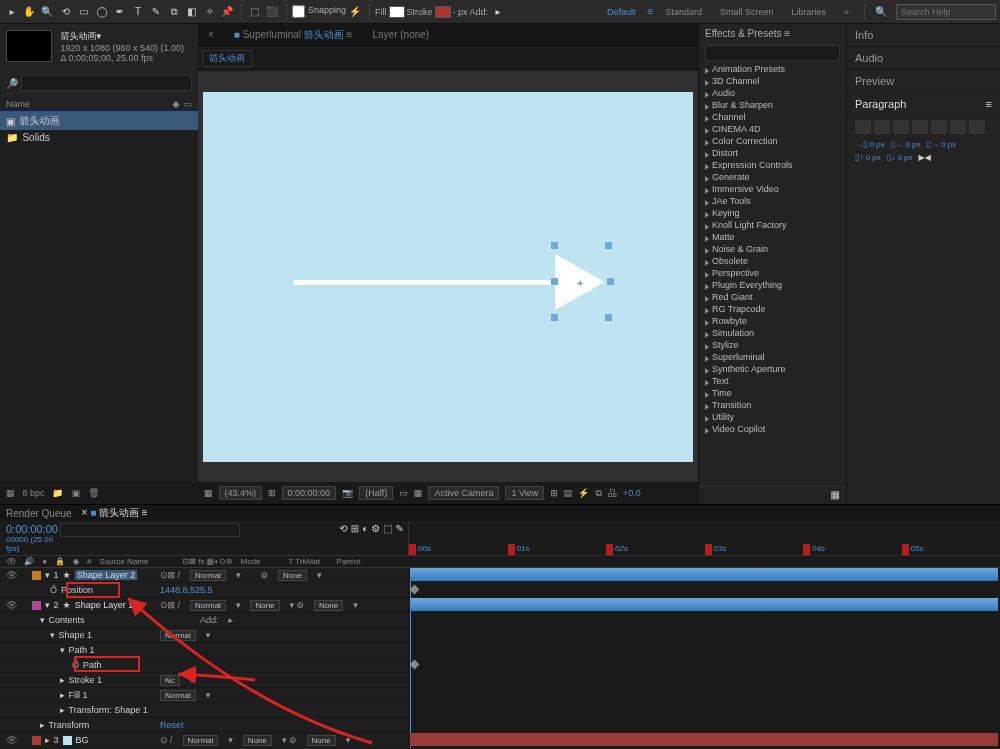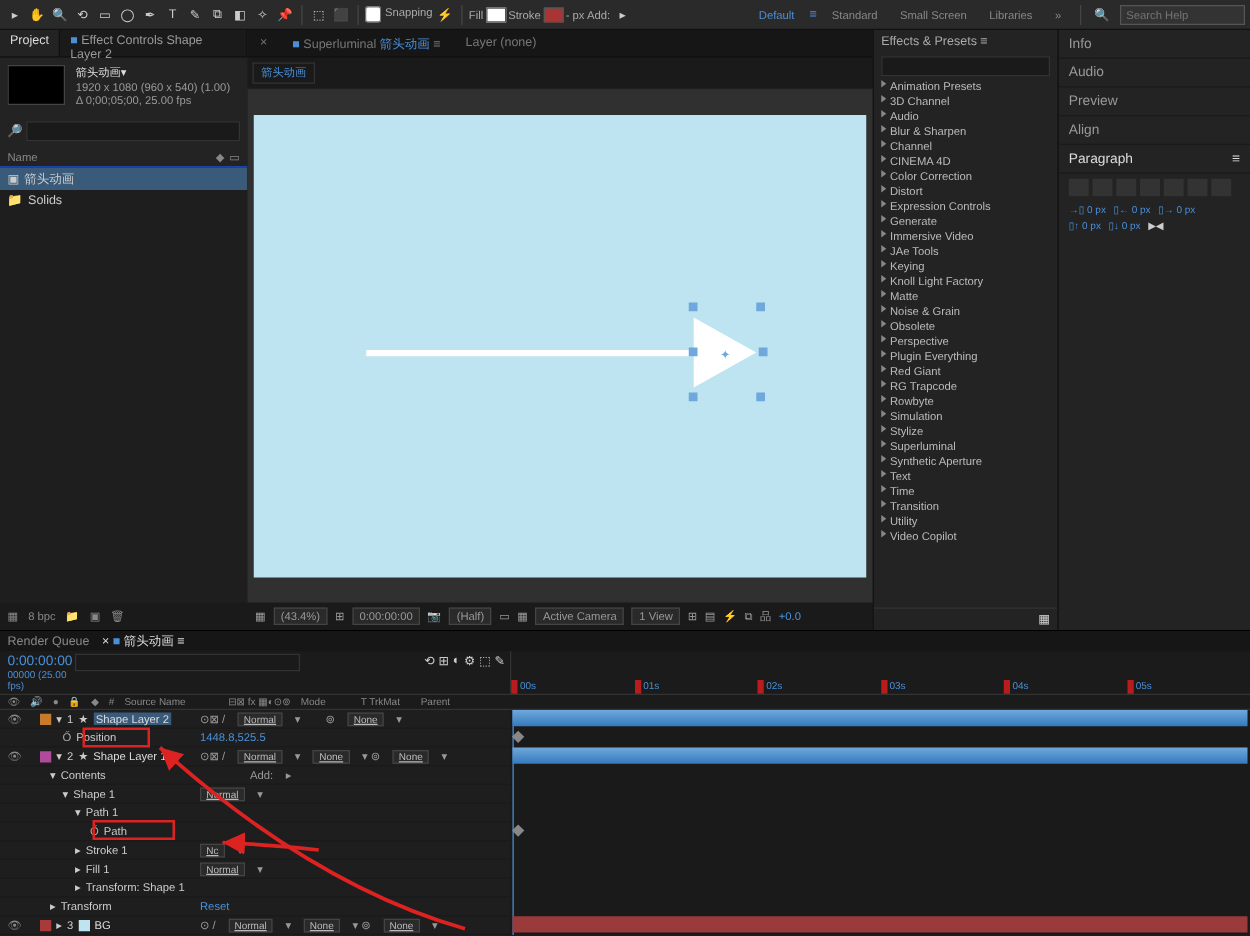--- a/index.html
+++ b/index.html
@@ -40,55 +40,55 @@
 .arrow-head { position: absolute; top: 162px; left: 352px; width: 0; height: 0; border-left: 50px solid #fff; border-top: 28px solid transparent; border-bottom: 28px solid transparent; }
 .handle { position: absolute; width: 7px; height: 7px; background: #6fa8dc; }
 .viewer-footer { height: 22px; background: #1a1a1a; display: flex; align-items: center; padding: 0 6px; gap: 6px; font-size: 9px; color: #999; }
 .vf-pill { background: #2a2a2a; padding: 1px 5px; border: 1px solid #444; }
 
 .right-col { width: 148px; background: #232323; border-left: 1px solid #111; display: flex; flex-direction: column; }
 .effects-head { font-size: 10px; color: #aaa; padding: 4px 6px; }
 .effects-search { margin: 2px 6px; }
 .effects-search input { width: 100%; background: #1a1a1a; border: 1px solid #333; height: 16px; padding: 0 4px; color: #ccc; font-size: 9px; }
 .effects-list { flex: 1; overflow: hidden; }
-.ef-item { padding: 1px 6px; font-size: 9px; color: #bbb; display: flex; align-items: flex-start; gap: 3px; cursor: pointer; }
+.ef-item { padding: 1px 6px; font-size: 9px; color: #bbb; display: flex; align-items: flex-end; gap: 3px; cursor: pointer; }
 .tri { display: inline-block; width: 0; height: 0; border-left: 4px solid #888; border-top: 3px solid transparent; border-bottom: 3px solid transparent; }
 
 .far-right { width: 154px; background: #232323; border-left: 1px solid #111; }
 .fr-panel { padding: 5px 8px; font-size: 11px; color: #999; border-bottom: 1px solid #1a1a1a; }
 .fr-panel.active { color: #ddd; }
 .para-icons { display: flex; gap: 3px; padding: 4px 8px; }
 .pi { width: 16px; height: 14px; background: #333; }
 .indent-row { display: flex; gap: 6px; padding: 2px 8px; font-size: 8px; color: #4a90d9; }
 
 .timeline { height: 244px; background: #1b1b1b; display: flex; flex-direction: column; border-top: 1px solid #000; }
 .tl-tabs { display: flex; height: 20px; background: #161616; align-items: center; padding: 0 6px; gap: 10px; }
 .tl-tab { font-size: 10px; color: #888; }
 .tl-tab.active { color: #ddd; }
 .tl-head { display: flex; height: 38px; }
 .tl-time { width: 60px; padding: 2px 6px; }
 .tl-timecode { color: #4a90d9; font-size: 11px; }
 .tl-fps { color: #4a90d9; font-size: 8px; }
 .tl-search { flex: 0 0 348px; display: flex; align-items: flex-start; padding-top: 2px; }
 .tl-search input { width: 180px; background: #1a1a1a; border: 1px solid #333; height: 14px; font-size: 9px; color: #ccc; padding: 0 4px; }
 .tl-ruler { flex: 1; display: flex; align-items: flex-end; border-left: 1px solid #333; position: relative; }
-.tl-tick { flex: 1; font-size: 8px; color: #4a90d9; text-align: left; border-left: 5px solid #b91c1c; padding-left: 2px; padding-bottom: 2px; }
+.tl-tick { flex: 1; font-size: 8px; color: #4a90d9; text-align: left; border-left: 7px solid #b91c1c; padding-left: 2px; padding-bottom: 2px; font-style: italic; }
 .tl-cols { display: flex; font-size: 8px; color: #888; padding: 1px 0; border-top: 1px solid #333; border-bottom: 1px solid #333; }
 .tl-col-left { width: 408px; display: flex; padding-left: 6px; gap: 8px; align-items: center; }
 .tl-body { flex: 1; display: flex; position: relative; }
 .tl-left { width: 408px; background: #1e1e1e; }
 .tl-right { flex: 1; background: #1a1a1a; position: relative; }
 .tl-row { display: flex; align-items: center; height: 15px; font-size: 9px; border-bottom: 1px solid #1a1a1a; }
 .tl-row .cells { display: flex; align-items: center; gap: 4px; padding-left: 6px; width: 160px; }
 .tl-row .props { display: flex; align-items: center; gap: 10px; font-size: 9px; color: #999; }
 .layer-name { color: #ddd; }
 .layer-name.sel { background: #3a5a7a; padding: 0 2px; }
 .prop-link { color: #4a90d9; }
 .stopwatch { color: #aaa; }
-.dropdown { background: #2a2a2a; border: 1px solid #444; padding: 0 4px; font-size: 8px; color: #bbb; text-decoration: underline; }
+.dropdown { background: #2a2a2a; border: 1px solid #444; padding: 0 4px; font-size: 8px; color: #bbb; }
 .red-box { border: 2px solid #d22; position: absolute; pointer-events: none; }
 .red-arrow { position: absolute; pointer-events: none; }
 .bar-blue { position: absolute; height: 13px; background: linear-gradient(#6fa8dc,#357abd); left: 2px; right: 2px; }
 .bar-red { position: absolute; height: 13px; background: #9a3a3a; left: 2px; right: 2px; }
 .playhead { position: absolute; left: 2px; top: 0; bottom: 0; width: 1px; background: #4a90d9; }
 .kf { position: absolute; width: 7px; height: 7px; background: #888; transform: rotate(45deg); }
 .eye { width: 10px; height: 10px; color: #888; }
 .sq { width: 9px; height: 9px; background: #555; }
 .sq.orange { background: #c77a2a; }
 .sq.magenta { background: #b04a9a; }
@@ -137,24 +137,20 @@
     <span class="ws-tab">»</span>
     <span class="sep"></span>
     <span class="tool-ico">🔍</span>
     <input class="search-help" placeholder="Search Help" style="">
   </div>
 </div>
 
 <div class="main">
 
   <div class="left-col">
-    <div class="panel-tabs">
-      <div class="panel-tab active">Project</div>
-      <div class="panel-tab" style="flex:1"><span style="color:#4a90d9">■</span> <span>Effect Controls Shape Layer 2</span></div>
-    </div>
     <div class="comp-info">
       <span class="comp-thumb"></span>
       <span class="comp-meta">
         <div class="comp-title">箭头动画▾</div>
         <div>1920 x 1080 (960 x 540) (1.00)</div>
         <div>Δ 0;00;05;00, 25.00 fps</div>
       </span>
     </div>
     <div class="proj-search">
       <span style="color:#888;margin-right:3px">🔎</span>
@@ -266,21 +262,20 @@
       </div>
     <div style="height:18px;border-top:1px solid #333;text-align:right;padding:2px 6px">
       <span>▦</span>
     </div>
   </div>
 
   <div class="far-right">
     <div class="fr-panel">Info</div>
     <div class="fr-panel">Audio</div>
     <div class="fr-panel">Preview</div>
-    <div class="fr-panel">Align</div>
     <div class="fr-panel active"><span>Paragraph</span><span style="float:right">≡</span></div>
     <div class="para-icons">
       <span class="pi"></span>
       <span class="pi"></span>
       <span class="pi"></span>
       <span class="pi"></span>
       <span class="pi"></span>
       <span class="pi"></span>
       <span class="pi"></span>
     </div>

